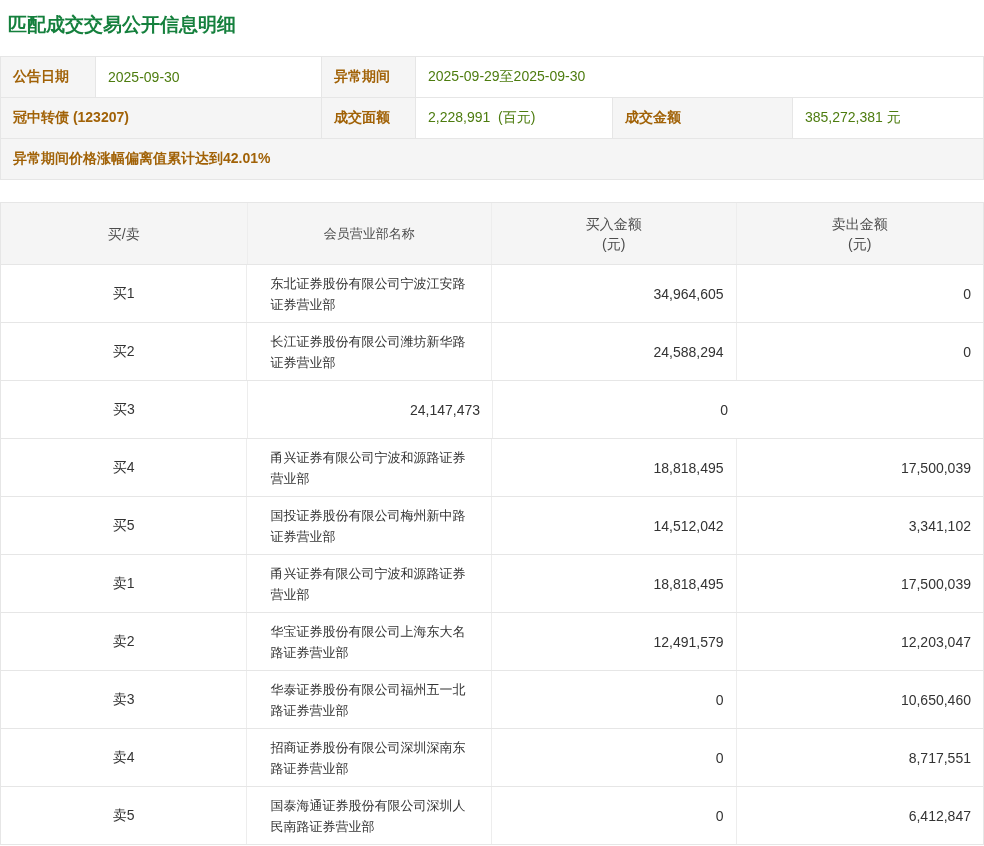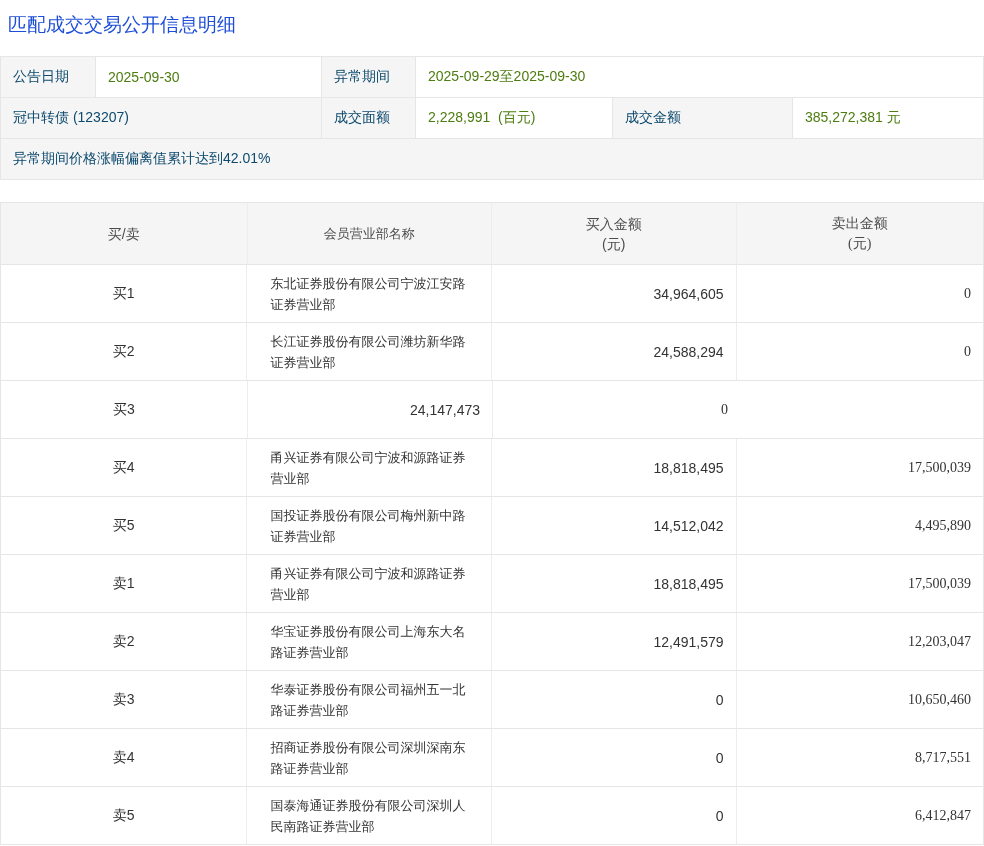--- a/index.html
+++ b/index.html
@@ -11,22 +11,22 @@
     color: #333;
     overflow: hidden;
   }
   .page { width: 984px; }
 
   
   .page-title {
     margin: 13px 0 0 8px;
     font-size: 19px;
     line-height: 24px;
-    color: #1d4ed8;
-    font-weight: 400;
+    color: #15803d;
+    font-weight: 700;
   }
 
   
   .info-grid {
     margin-top: 19px;
     border: 1px solid #e6e6e6;
     border-bottom: none;
     width: 984px;
     font-size: 14px;
   }
@@ -38,21 +38,21 @@
   .info-cell {
     display: flex;
     align-items: center;
     height: 100%;
     padding: 0 12px;
     border-right: 1px solid #e6e6e6;
     overflow: hidden;
     white-space: nowrap;
   }
   .info-cell:last-child { border-right: none; }
-  .cell-label { background: #f5f5f5; color: #0c4a6e; }
+  .cell-label { background: #f5f5f5; color: #a16207; font-weight: bold; }
   .cell-value { background: #ffffff; color: #4d7c0f; }
 
   .w95  { width: 95px; }
   .w226 { width: 226px; }
   .w94  { width: 94px; }
   .w569 { flex: 1; }
   .w321 { width: 321px; }
   .w197 { width: 197px; }
   .w180 { width: 180px; }
   .w192 { flex: 1; }
@@ -72,21 +72,21 @@
   .t-head { background: #f5f5f5; height: 62px; }
   .t-body-row { background: #ffffff; height: 58px; }
   .t-cell {
     display: flex;
     align-items: center;
     border-right: 1px solid #ededed;
     font-size: 14px;
     color: #333;
     overflow: hidden;
   }
-  .t-cell:last-child { border-right: none; font-family: Liberation Serif, serif; }
+  .t-cell:last-child { border-right: none; }
   .t-head .t-cell {
     color: #4d4d4d;
     justify-content: center;
     text-align: center;
     flex-direction: column;
     line-height: 20px;
   }
   .col-side   { width: 247px; justify-content: center; }
   .col-branch { width: 245px; padding: 0 23px; font-size: 13px; line-height: 21px;
                 white-space: normal; word-break: break-all; }
@@ -162,21 +162,21 @@
     <div class="t-cell col-side">买4</div>
     <div class="t-cell col-branch">甬兴证券有限公司宁波和源路证券营业部</div>
     <div class="t-cell col-buy">18,818,495</div>
     <div class="t-cell col-sell">17,500,039</div>
   </div>
 
   <div class="t-row t-body-row">
     <div class="t-cell col-side">买5</div>
     <div class="t-cell col-branch">国投证券股份有限公司梅州新中路证券营业部</div>
     <div class="t-cell col-buy">14,512,042</div>
-    <div class="t-cell col-sell">4,495,890</div>
+    <div class="t-cell col-sell">3,341,102</div>
   </div>
 
   <div class="t-row t-body-row">
     <div class="t-cell col-side">卖1</div>
     <div class="t-cell col-branch">甬兴证券有限公司宁波和源路证券营业部</div>
     <div class="t-cell col-buy">18,818,495</div>
     <div class="t-cell col-sell">17,500,039</div>
   </div>
 
   <div class="t-row t-body-row">

